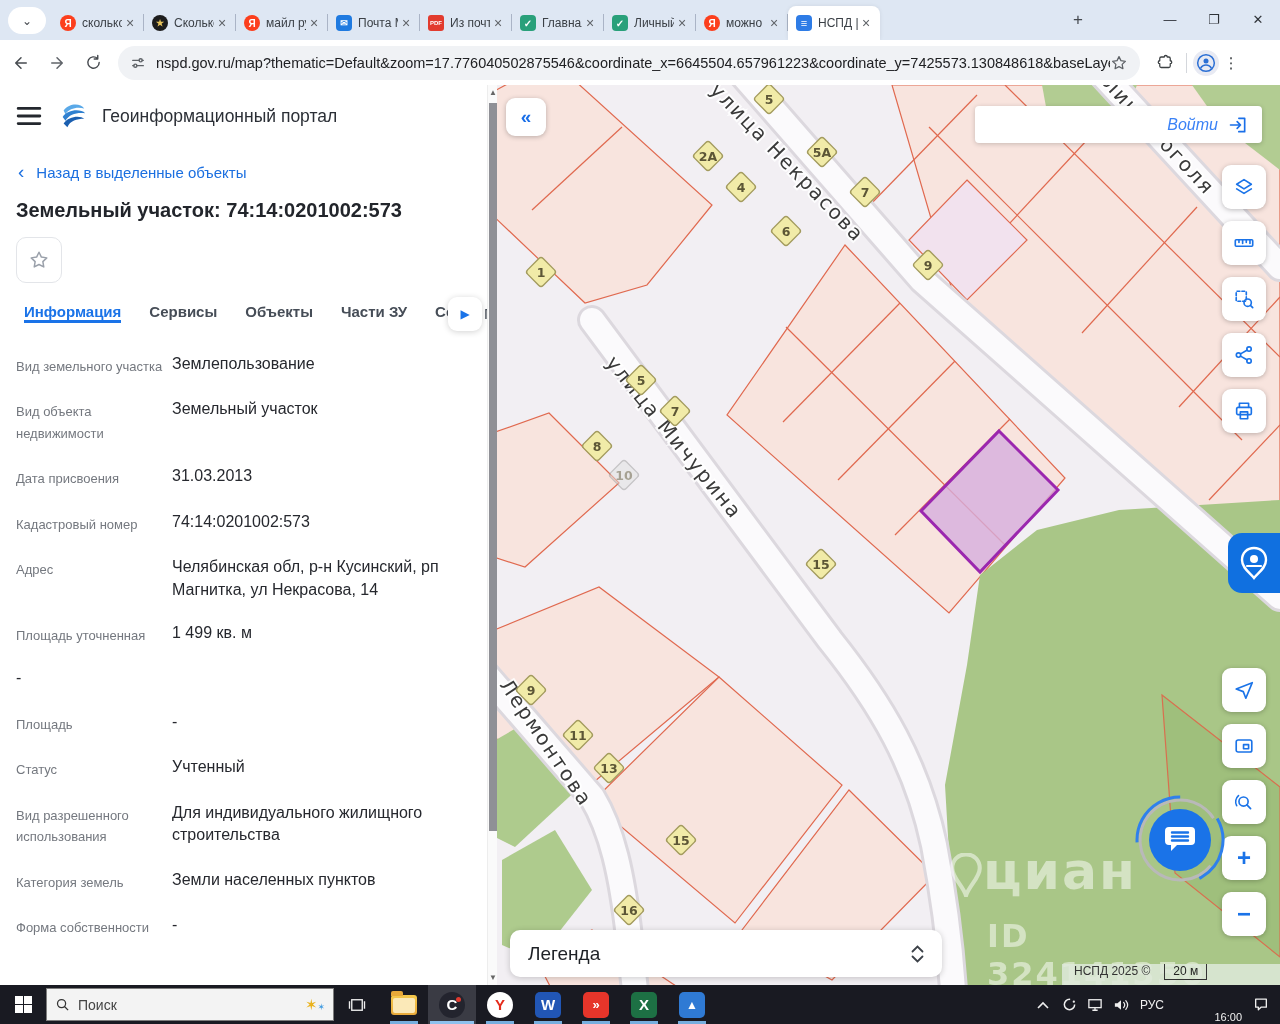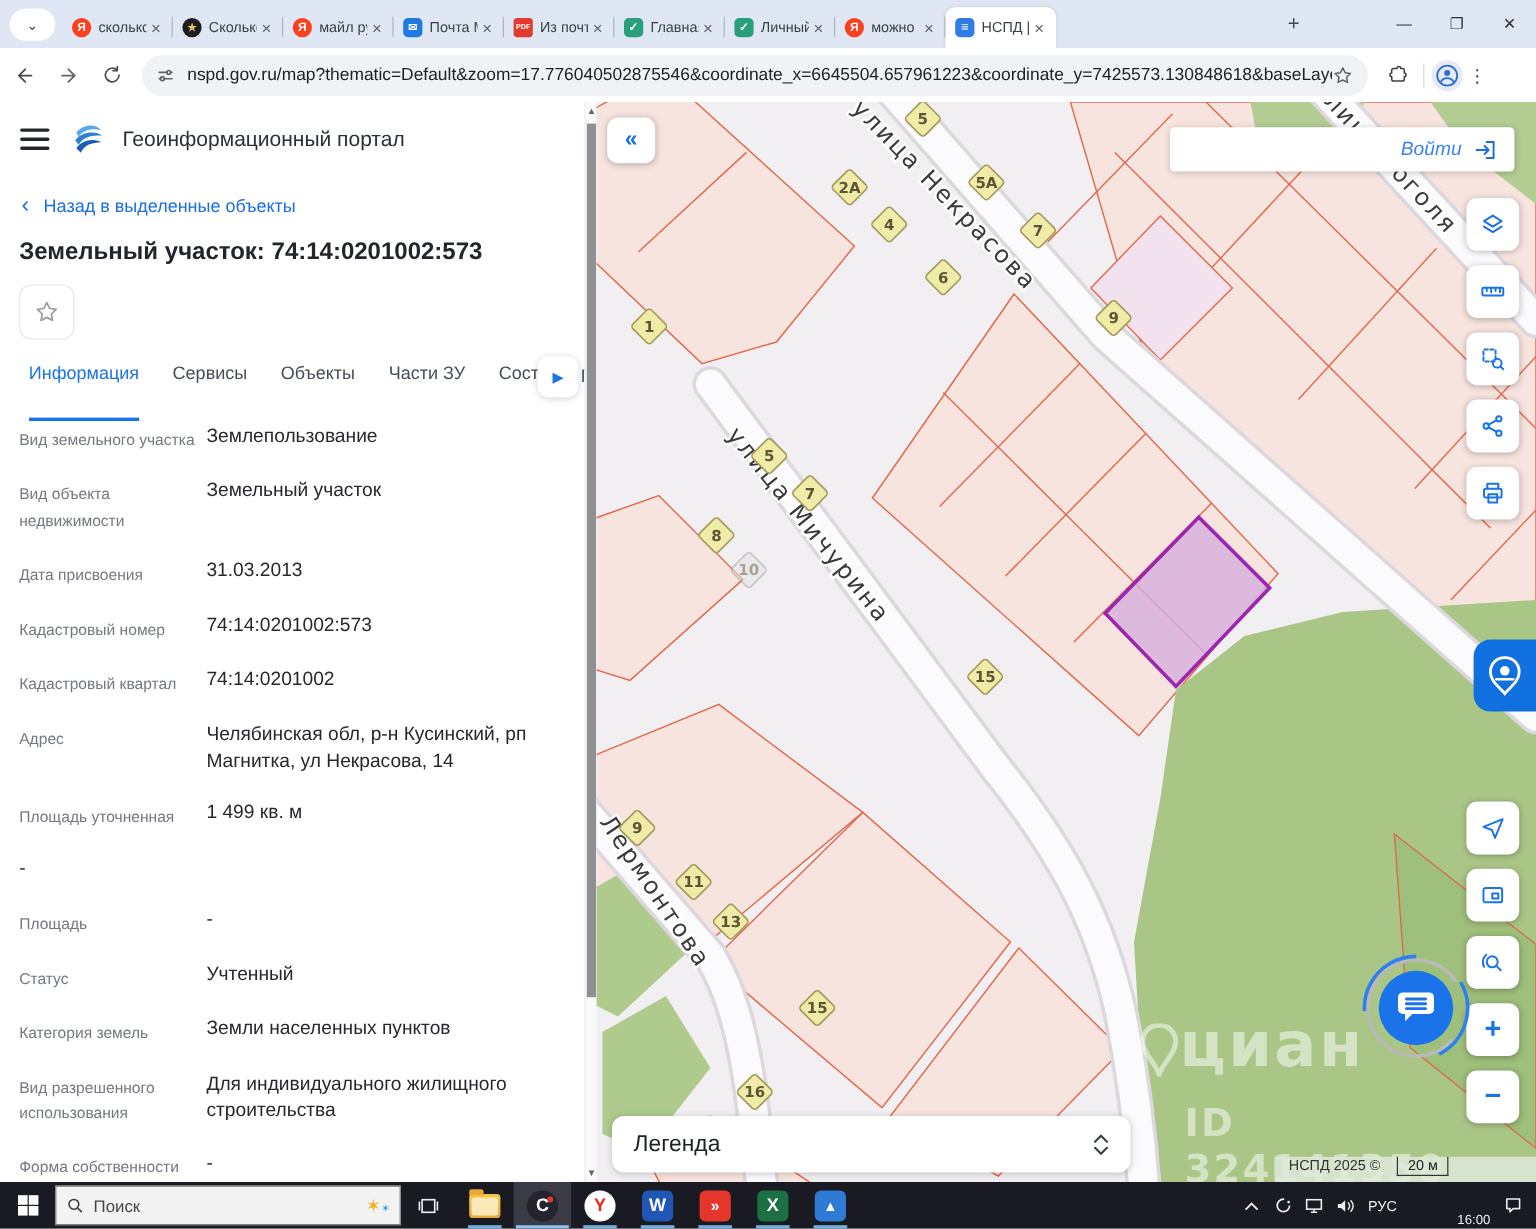--- a/index.html
+++ b/index.html
@@ -38,21 +38,21 @@
 
   
   #panel { position:absolute; left:0; top:85px; width:497px; height:900px; background:#fff; overflow:hidden; }
   #pheader { position:absolute; left:16px; top:16px; display:flex; align-items:center; }
   #ptitle { margin-left:14px; font-size:17.5px; color:#2b2f36; }
   #backlink { position:absolute; left:18px; top:76px; display:flex; align-items:center; color:#1b6fe0; font-size:15px; }
   #backlink .chev { font-size:19px; margin-right:12px; }
   #objtitle { position:absolute; left:16px; top:114px; width:450px; font-size:20px; font-weight:bold; color:#22252b; }
   #starbtn { position:absolute; left:16px; top:152px; width:46px; height:46px; border:1px solid #e3e5e9; border-radius:10px; display:flex; align-items:center; justify-content:center; }
   #ptabs { position:absolute; left:24px; top:218px; width:430px; display:flex; gap:28px; overflow:hidden; white-space:nowrap; }
-  .ptab { font-size:15px; color:#464d57; padding-bottom:28px; }
+  .ptab { font-size:15px; color:#464d57; padding-bottom:0;font-weight:bold; }
   .ptab.active { color:#1a73e8; border-bottom:3px solid #1a73e8; }
   #ptab-more { position:absolute; left:448px; top:212px; width:34px; height:34px; background:#fff; border-radius:9px; box-shadow:0 1px 6px rgba(0,0,0,.18); display:flex; align-items:center; justify-content:center; color:#1a73e8; font-size:12px; }
   #ptab-partial { position:absolute; left:484px; top:220px; font-size:15px; color:#464d57; }
   #fields { position:absolute; left:16px; top:268px; width:452px; }
   .frow { display:flex; margin-bottom:21px; }
   .flabel { width:156px; min-width:156px; font-size:13px; color:#74787f; line-height:1.65; padding-top:3px; }
   .fvalue { font-size:16px; color:#26282e; line-height:1.4; }
   #vscroll { position:absolute; right:0; top:0; width:10px; height:900px; background:#fafafa; border-left:1px solid #ededed; }
   #vthumb { position:absolute; left:1px; top:18px; width:8px; height:728px; background:#8f9096; }
   .sarrow { position:absolute; left:0; width:10px; text-align:center; font-size:8px; color:#666; }
@@ -276,49 +276,45 @@
         </div>
         <div class="frow">
           <div class="flabel">Дата присвоения</div>
           <div class="fvalue">31.03.2013</div>
         </div>
         <div class="frow">
           <div class="flabel">Кадастровый номер</div>
           <div class="fvalue">74:14:0201002:573</div>
         </div>
         <div class="frow">
-          <div class="flabel">Кадастровый квартал</div>
-          <div class="fvalue">74:14:0201002</div>
-        </div>
-        <div class="frow">
           <div class="flabel">Адрес</div>
           <div class="fvalue">Челябинская обл, р-н Кусинский, рп Магнитка, ул Некрасова, 14</div>
         </div>
         <div class="frow">
           <div class="flabel">Площадь уточненная</div>
           <div class="fvalue">1 499 кв. м</div>
         </div>
         <div class="frow">
           <div class="fvalue">-</div>
         </div>
         <div class="frow">
           <div class="flabel">Площадь</div>
           <div class="fvalue">-</div>
         </div>
         <div class="frow">
           <div class="flabel">Статус</div>
           <div class="fvalue">Учтенный</div>
         </div>
         <div class="frow">
+          <div class="flabel">Вид разрешенного использования</div>
+          <div class="fvalue">Для индивидуального жилищного строительства</div>
+        </div>
+        <div class="frow">
           <div class="flabel">Категория земель</div>
           <div class="fvalue">Земли населенных пунктов</div>
-        </div>
-        <div class="frow">
-          <div class="flabel">Вид разрешенного использования</div>
-          <div class="fvalue">Для индивидуального жилищного строительства</div>
         </div>
         <div class="frow">
           <div class="flabel">Форма собственности</div>
           <div class="fvalue">-</div>
         </div>
       </div>
     <div id="vscroll">
       <div class="sarrow" style="top:3px">▲</div>
       <div id="vthumb"></div>
       <div class="sarrow" style="bottom:3px">▼</div>

